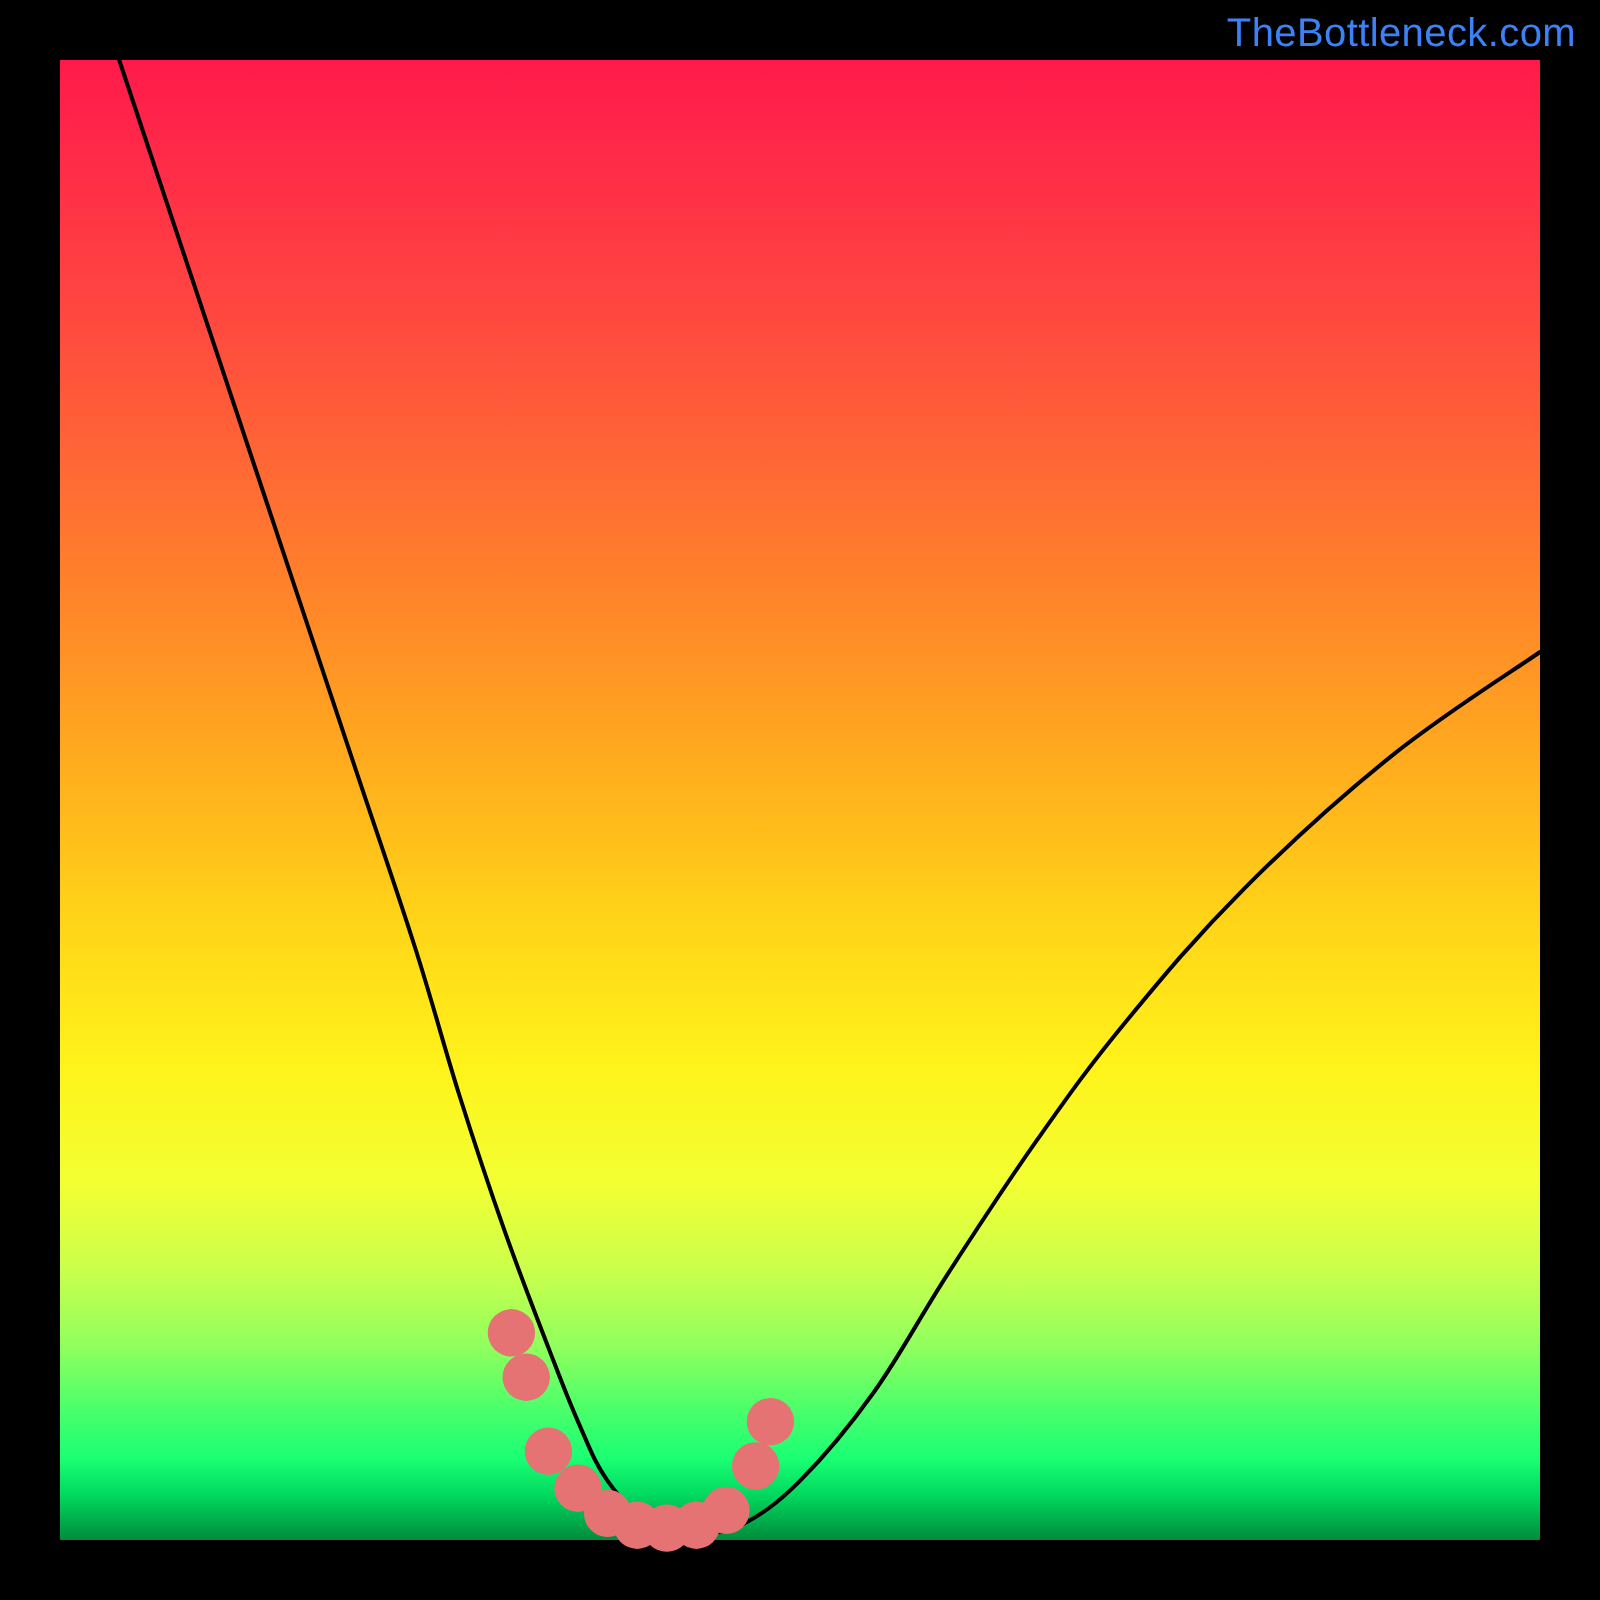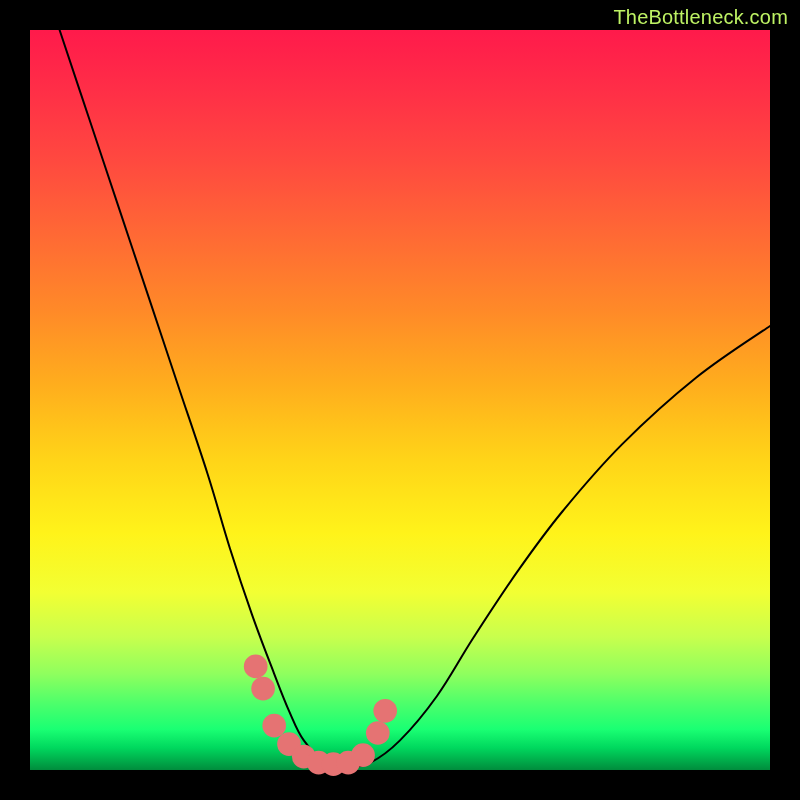--- a/index.html
+++ b/index.html
@@ -42,21 +42,21 @@
       #4dff6b 91%,
       #1aff73 94.5%,
       #00d85e 97%,
       #008c3c 100%
     );
   }
   .watermark {
     position: absolute;
     top: 6px;
     right: 12px;
-    color: #bef264;
+    color: #3b82f6;
     font-size: 20px;
     font-weight: 500;
     letter-spacing: .2px;
     user-select: none;
   }
   svg.curve {
     position: absolute;
     left: 0;
     top: 0;
     width: 740px;

